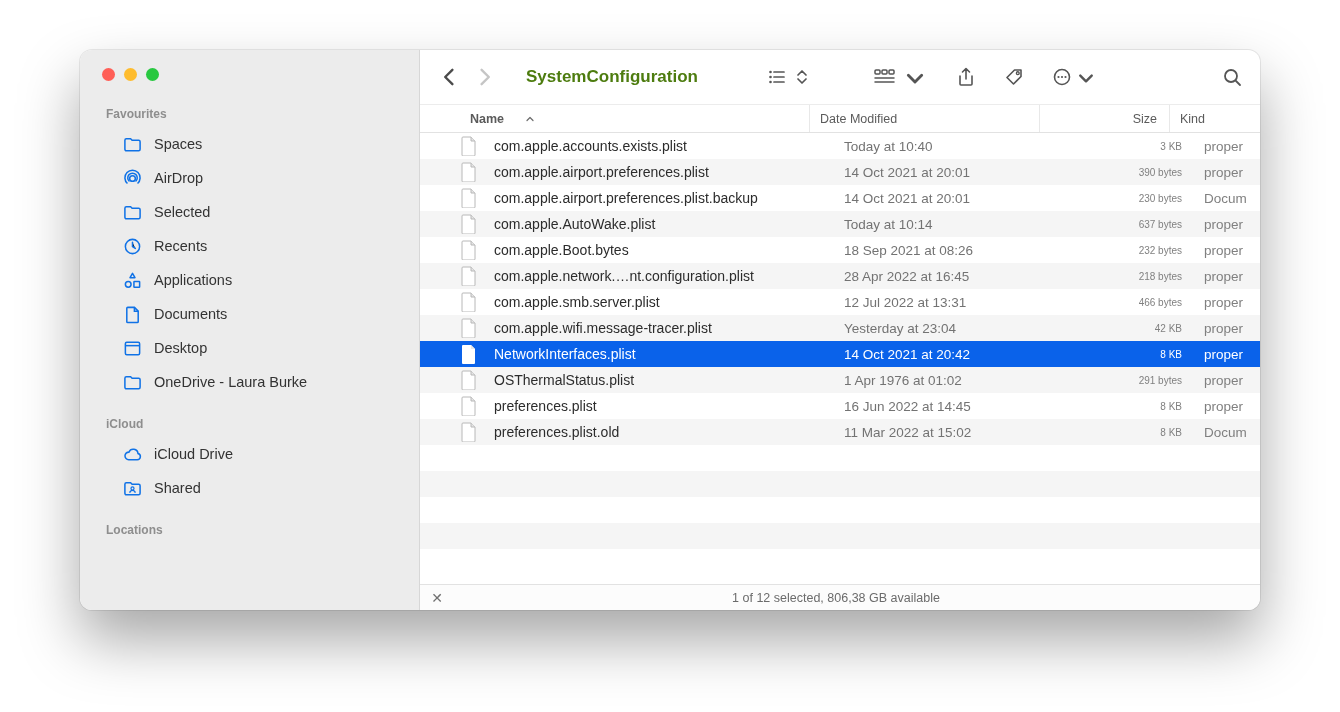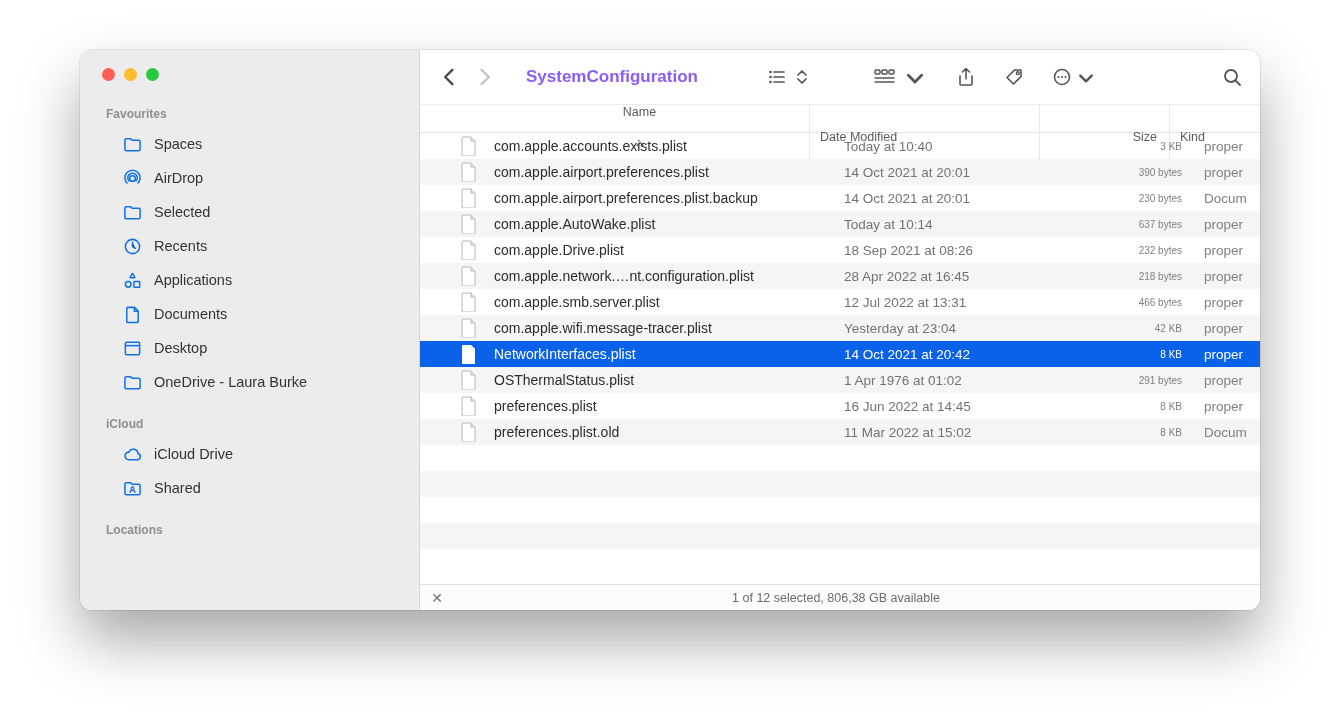--- a/index.html
+++ b/index.html
@@ -74,21 +74,21 @@
     align-items: center;
     padding: 0 18px 0 18px;
     gap: 10px;
     border-bottom: 1px solid #ececec;
   }
   .nav-btn { color: #4b4b4b; display:flex; align-items:center; justify-content:center; width:24px; height:24px; }
   .nav-btn.disabled { color: #c5c5c5; }
   .title {
     font-size: 17px;
     font-weight: 600;
-    color: #8b5cf6;
+    color: #4d7c0f;
     margin-left: 20px;
     flex-shrink: 0;
   }
   .tb-spacer { width: 50px; }
   .tb-icon { color: #555; display:flex; align-items:center; justify-content:center; height:24px; }
   .tb-icon svg { width: 20px; height: 20px; }
   .tb-icon.wide svg { width: 26px; }
   .tb-group { display:flex; align-items:center; gap: 28px; }
   .tb-flex { flex: 1; }
 
@@ -98,21 +98,21 @@
     grid-template-columns: 50px 340px 230px 130px 1fr;
     align-items: center;
     height: 28px;
     font-size: 12.5px;
     color: #5b5b5b;
     border-bottom: 1px solid #e2e2e2;
   }
   .headers > div { border-right: 1px solid #e8e8e8; padding-left: 10px; height:100%; display:flex; align-items:center; }
   .headers > div:first-child { border-right:none; }
   .headers > div:last-child { border-right:none; }
-  .col-name { display:flex; align-items:center; gap:20px; padding-left:0 !important; font-weight:400;flex-direction:column;}
+  .col-name { display:flex; align-items:center; gap:20px; padding-left:0 !important; font-weight:700;}
   .sort-caret { color:#6b6b6b; }
   .col-size { justify-content:flex-end; padding-right:12px; }
 
   
   .filelist { flex:1; overflow:hidden; }
   .row {
     display: grid;
     grid-template-columns: 50px 340px 230px 130px 1fr;
     align-items: center;
     height: 26px;
@@ -480,21 +480,21 @@
           <div class="c-date">Today at 10:14</div>
           <div class="c-size">637 bytes</div>
           <div class="c-kind">proper</div>
         </div>
         <div class="row">
           <div class="c-icon">
             <svg viewBox="0 0 16 20">
               <use href="#i-fileicon"></use>
             </svg>
           </div>
-          <div class="c-name">com.apple.Drive.plist</div>
+          <div class="c-name">com.apple.Boot.bytes</div>
           <div class="c-date">18 Sep 2021 at 08:26</div>
           <div class="c-size">232 bytes</div>
           <div class="c-kind">proper</div>
         </div>
         <div class="row">
           <div class="c-icon">
             <svg viewBox="0 0 16 20">
               <use href="#i-fileicon"></use>
             </svg>
           </div>

